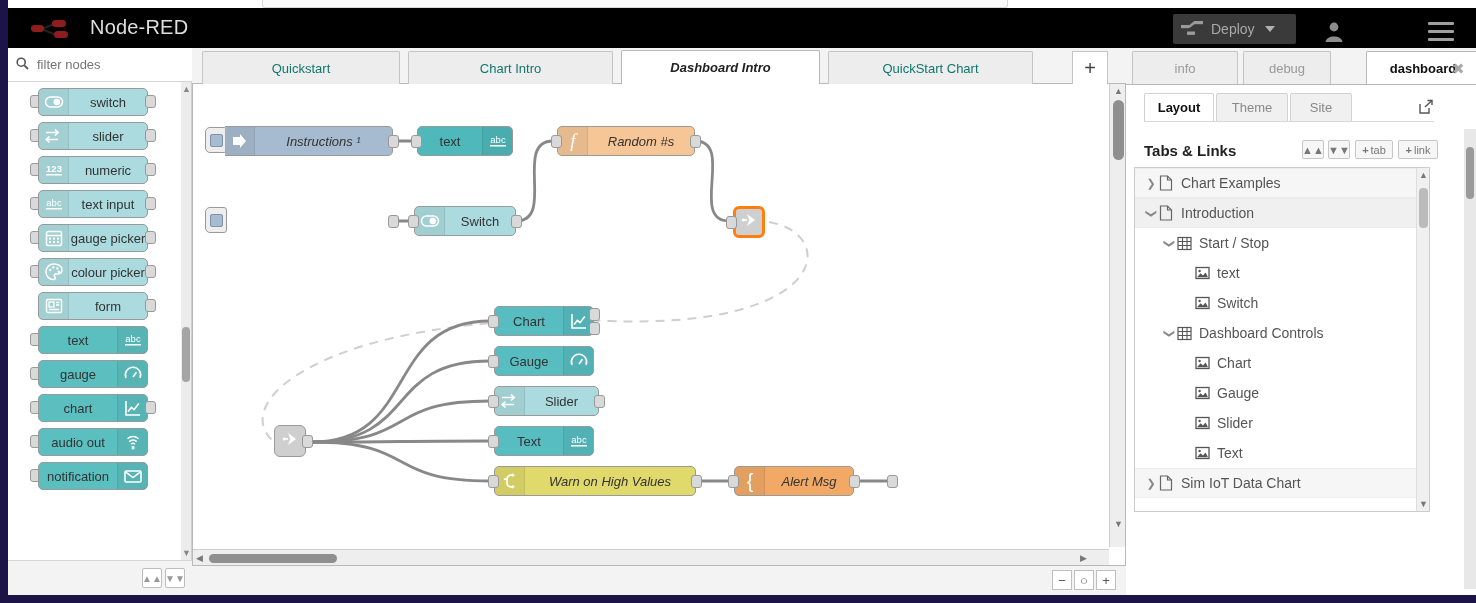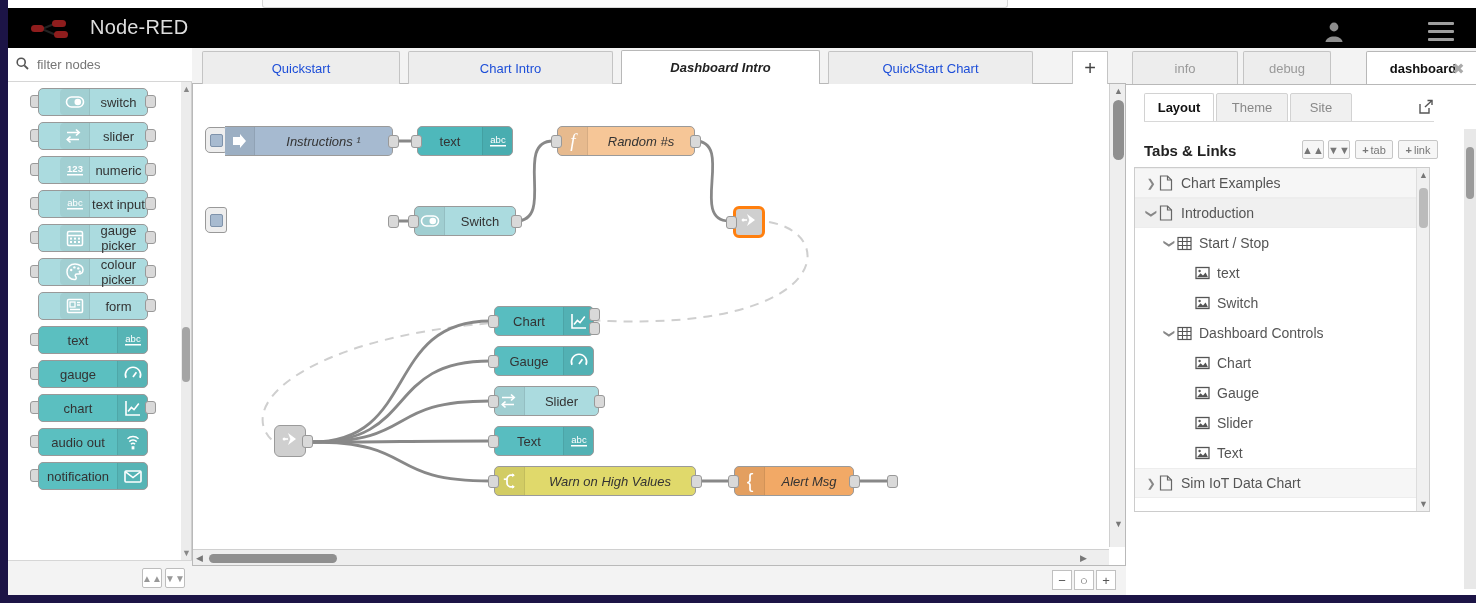--- a/index.html
+++ b/index.html
@@ -43,21 +43,21 @@
   .filter-input { border:none; outline:none; font-size:13px; color:#aaa; width:140px;
       font-family:"Liberation Sans", sans-serif; background:transparent; }
   .search-ico { margin-right:6px; color:#555; font-size:12px; font-weight:bold; }
   .palette-scroll { position:absolute; left:0; top:34px; width:184px; height:478px; overflow:hidden; }
   .pnode { position:relative; height:28px; margin:6px 0 0 22px; width:126px; }
   .pnode .body { position:absolute; left:8px; top:0; width:110px; height:28px;
       border:1px solid #999; border-radius:5px; display:flex; align-items:center; }
   .pnode .lbl { flex:1; text-align:center; font-size:13px; color:#333; }
   .pnode .icobox { width:30px; height:26px; display:flex; align-items:center; justify-content:center;
       background:rgba(0,0,0,0.055); }
-  .pnode .icobox.left { border-radius:4px 0 0 4px; border-right:1px solid rgba(0,0,0,0.07);margin-left:21px; }
+  .pnode .icobox.left { border-radius:4px 0 0 4px; border-right:1px solid rgba(0,0,0,0.07); }
   .pnode .icobox.right { border-radius:0 4px 4px 0; border-left:1px solid rgba(0,0,0,0.07); }
   .port { position:absolute; width:11px; height:13px; background:#d9d9d9; border:1px solid #999;
       border-radius:3px; top:7px; }
   .port.in { left:0; }
   .port.out { right:0; }
   .palette-footer { position:absolute; left:0; top:512px; width:184px; height:35px;
       background:#f3f3f3; border-top:1px solid #d6d6d6; }
   .sqbtn { position:absolute; width:20px; height:20px; border:1px solid #bdbdbd; background:#fff;
       border-radius:2px; display:flex; align-items:center; justify-content:center;
       font-size:10px; color:#999; cursor:pointer; }
@@ -65,21 +65,21 @@
   .pal-sb .thumb { position:absolute; left:1px; top:245px; width:8px; height:55px;
       background:#a5a5a5; border-radius:4px; }
   .pal-sb .ar { position:absolute; left:1px; width:8px; text-align:center; font-size:9px; color:#888; }
 
   
   .editor { position:absolute; left:184px; top:0; width:934px; height:547px; background:#f3f3f3; }
   .tabbar { position:absolute; left:0; top:0; width:934px; height:36px; background:#f3f3f3;
       border-bottom:1px solid #b8b8b8; }
   .ftab { position:absolute; top:3px; height:33px; background:#ededed; border:1px solid #c4c4c4;
       border-bottom:none; border-radius:2px 2px 0 0; display:flex; align-items:center;
-      justify-content:center; font-size:13px; color:#1d4ed8; cursor:pointer; }
+      justify-content:center; font-size:13px; color:#0f766e; cursor:pointer; }
   .ftab.active { background:#ffffff; color:#222; font-weight:bold; border-color:#b8b8b8;
       height:34px; top:2px; z-index:3; }
   .addtab { position:absolute; top:3px; left:880px; width:36px; height:33px; background:#fff;
       border:1px solid #c4c4c4; border-bottom:none; display:flex; align-items:center;
       justify-content:center; font-size:20px; color:#444; cursor:pointer; }
   .canvas-wrap { position:absolute; left:0; top:36px; width:934px; height:482px; background:#fff;
       border:1px solid #b9b9b9; border-top:none; overflow:hidden; }
   .canvas { position:absolute; left:0; top:0; width:916px; height:463px; background:#fff; }
   .cv-sb-v { position:absolute; right:0; top:0; width:16px; height:463px; background:#eeeeee;
       border-left:1px solid #d0d0d0; }
@@ -162,20 +162,32 @@
     <div class="logo-wrap">
       <svg width="52" height="22" viewBox="0 0 52 22">
         <path d="M12 11 L24 6 M12 11 L26 17" stroke="#222" stroke-width="2" fill="none"></path>
         <rect x="1" y="7" width="13" height="7" rx="3.5" fill="#8f1d1d"></rect>
         <rect x="22" y="2" width="14" height="7" rx="3.5" fill="#8f1d1d"></rect>
         <rect x="24" y="13" width="14" height="7" rx="3.5" fill="#8f1d1d"></rect>
       </svg>
     </div>
     <div class="brand">Node-RED</div>
 
+    <div class="deploy-btn">
+      <div class="deploy-ico">
+        <svg width="22" height="16" viewBox="0 0 22 16">
+          <rect x="0" y="4" width="8" height="3.2" fill="#9a9a9a"></rect>
+          <path d="M8 6 L14 1" stroke="#9a9a9a" stroke-width="2.4" fill="none"></path>
+          <rect x="13" y="0" width="9" height="3.2" fill="#9a9a9a"></rect>
+          <rect x="6" y="10.5" width="8" height="3.4" fill="#9a9a9a"></rect>
+        </svg>
+      </div>
+      <div class="deploy-label">Deploy</div>
+      <div class="deploy-caret"></div>
+    </div>
 
     <div class="user-btn">
       <svg width="24" height="24" viewBox="0 0 24 24">
         <circle cx="12" cy="7" r="4.4" fill="#8d8d8d"></circle>
         <path d="M3.5 22 C4 14.5 20 14.5 20.5 22 Z" fill="#8d8d8d"></path>
       </svg>
     </div>
     <div class="menu-btn">
       <i></i>
         <i></i>

